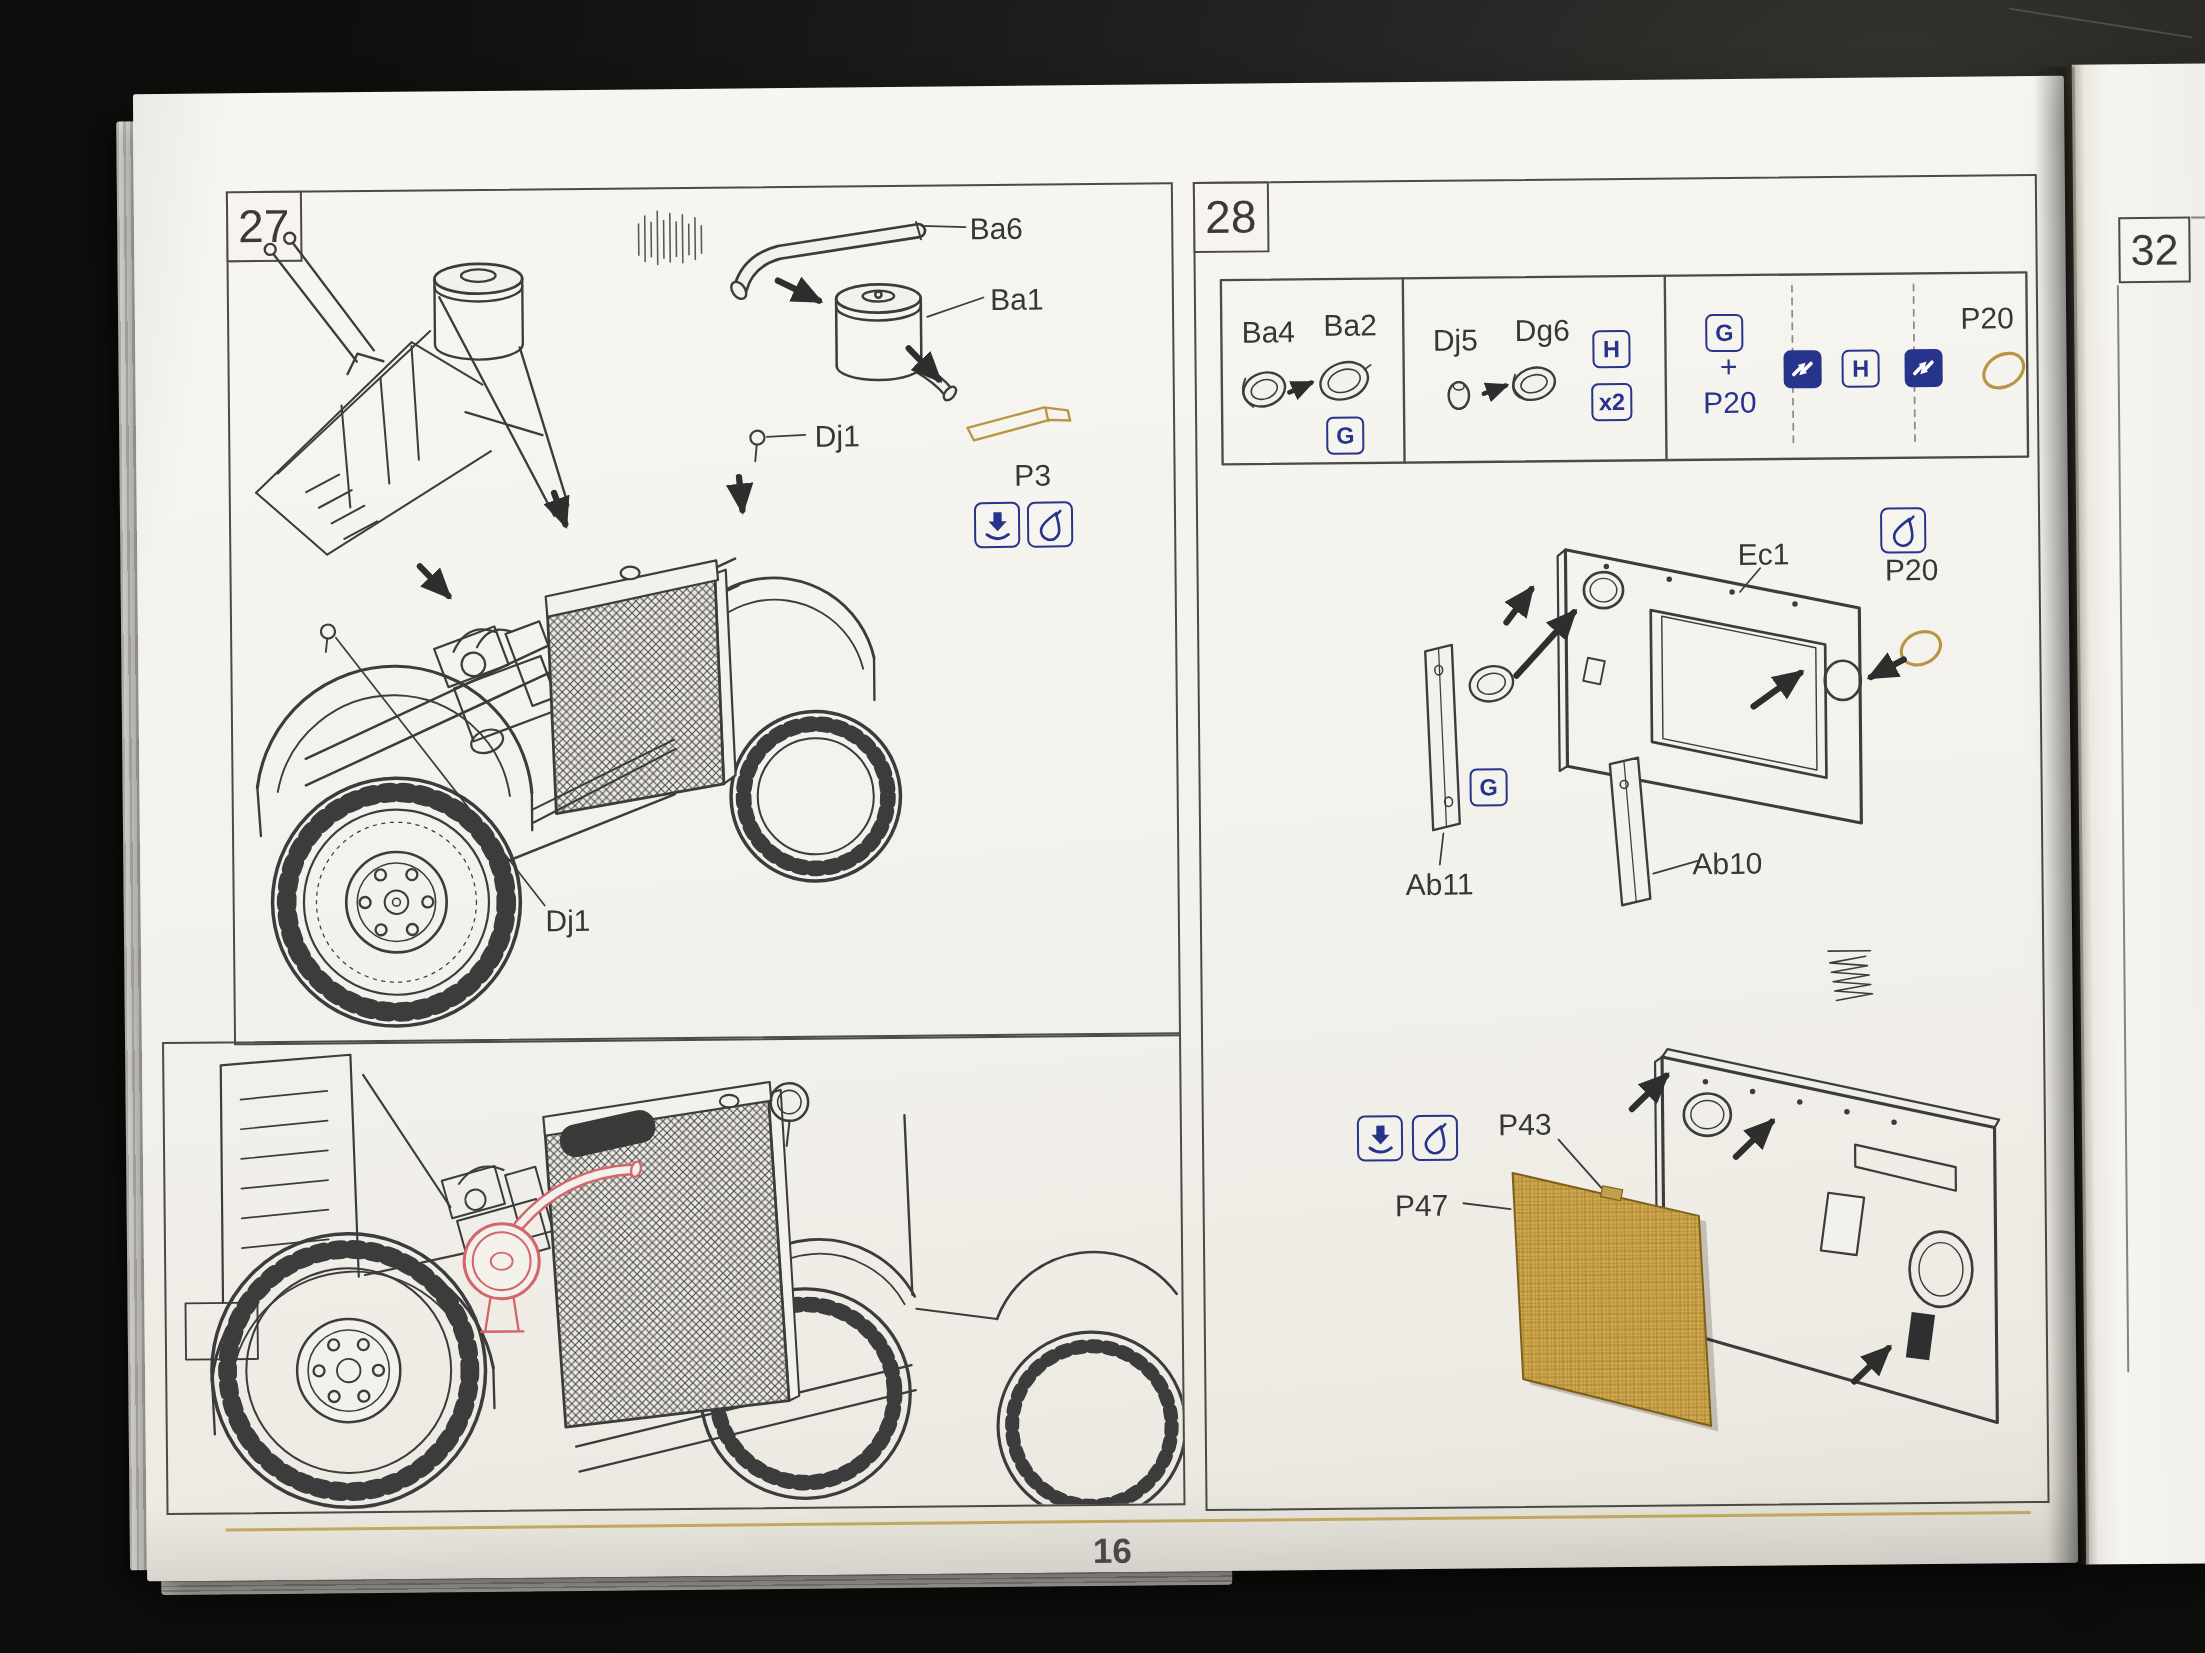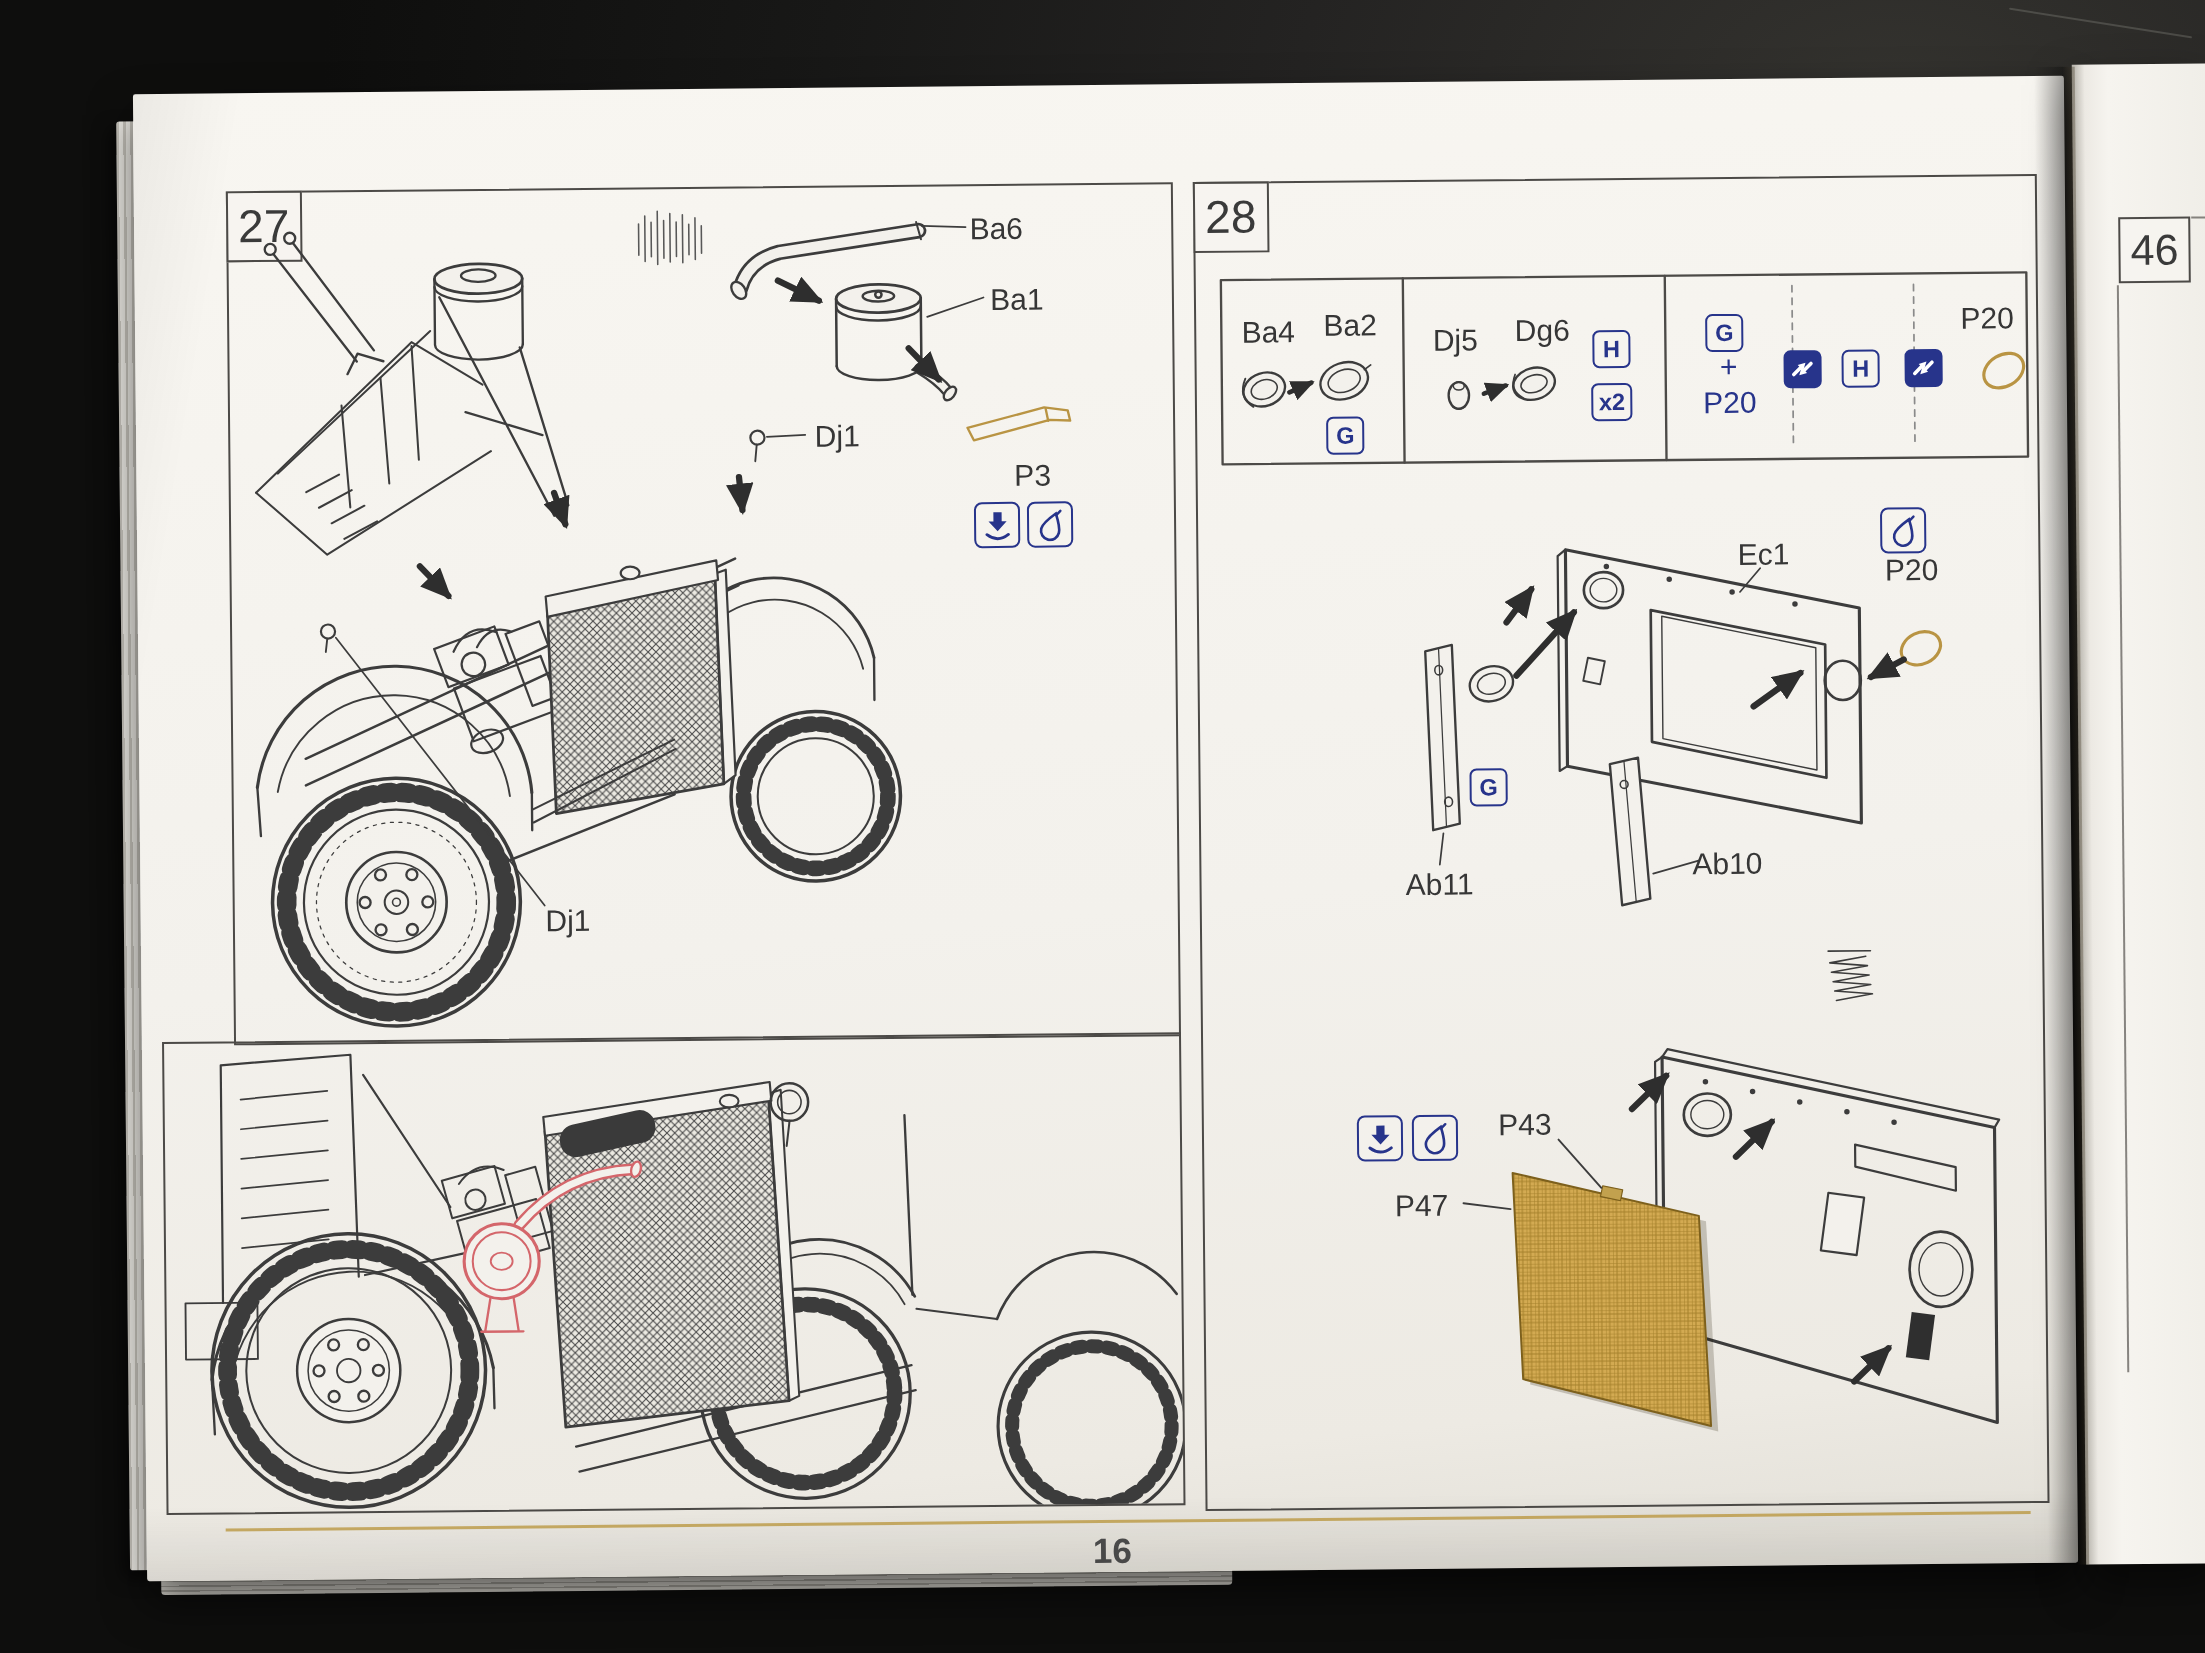--- a/index.html
+++ b/index.html
@@ -476,21 +476,21 @@
       <div class="plabel" style="left:321px; top:944px;">P43</div>
       <div class="plabel" style="left:217px; top:1024px;">P47</div>
     </section>
 
     <div class="gold-rule"></div>
     <div class="page-num">16</div>
   </div>
 
   <div class="page-right">
     <div class="step-box" style="left:45px; top:153px; width:72px; height:66px; font-size:43px;">
-      <span>46</span>
+      <span>32</span>
     </div>
     <div class="p29-vline"></div>
     <div class="p29-hline"></div>
   </div>
 
   <div class="gutter"></div>
 </div>
 
 
 </body></html>

